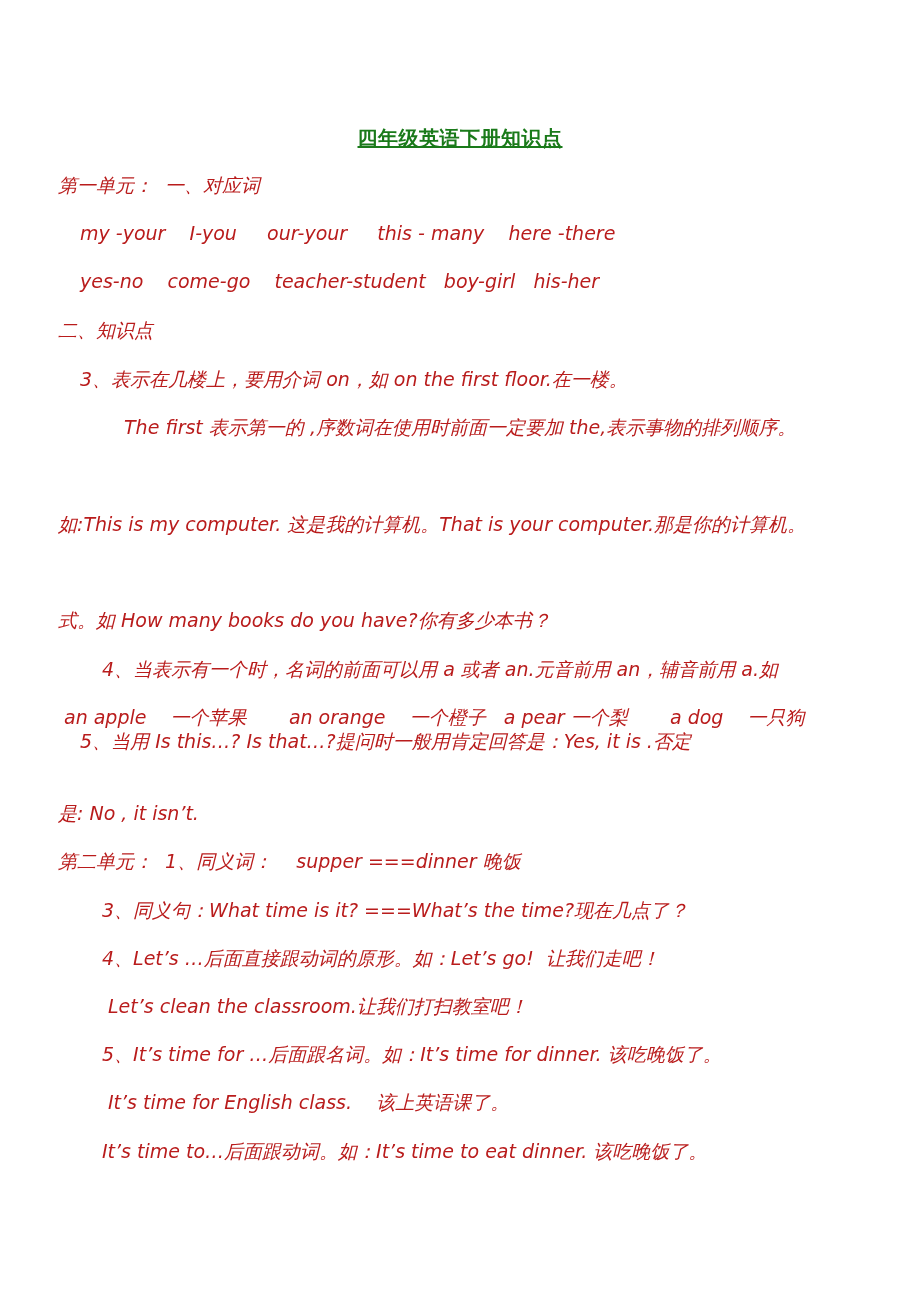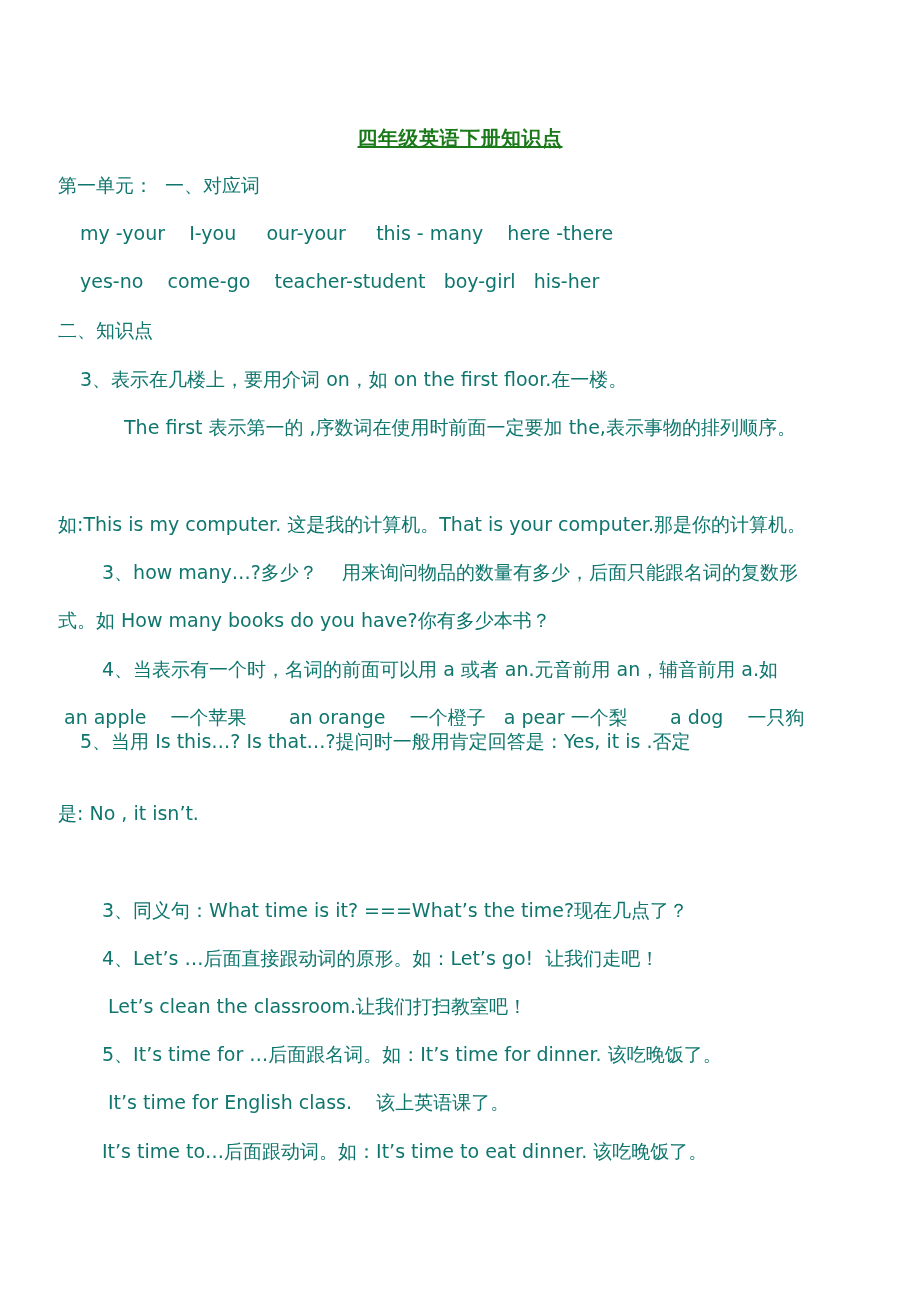--- a/index.html
+++ b/index.html
@@ -32,41 +32,42 @@
       font-weight: bold;
       color: #1a7a1a;
       line-height: 28px;
       letter-spacing: 0.5px;
     }
     .line {
       position: absolute;
       font-size: 19px;
       line-height: 28px;
       white-space: pre;
-      color: #0f766e;
+      color: #b91c1c;
+      font-style: italic;
     }
   </style>
 </head>
 <body>
 
 <div class="page">
   <div class="title" style="color: rgb(26, 122, 26); text-decoration: underline;">四年级英语下册知识点</div>
 
   <div class="line" style="left: 58px; top: 171px;">第一单元：  一、对应词</div>
   <div class="line" style="left: 80px; top: 219px;">my -your    I-you     our-your     this - many    here -there</div>
   <div class="line" style="left: 80px; top: 267px;">yes-no    come-go    teacher-student   boy-girl   his-her</div>
   <div class="line" style="left: 58px; top: 316px;">二、知识点</div>
   <div class="line" style="left: 80px; top: 365px;">3、表示在几楼上，要用介词 on，如 on the first floor.在一楼。</div>
   <div class="line" style="left: 124px; top: 413px;">The first 表示第一的 ,序数词在使用时前面一定要加 the,表示事物的排列顺序。</div>
   <div class="line" style="left: 58px; top: 510px;">如:This is my computer. 这是我的计算机。That is your computer.那是你的计算机。</div>
-  <div class="line" style="left: 102px; top: 558px;">3、how many…?多少？    用来询问物品的数量有多少，后面只能跟名词的复数形</div>
   <div class="line" style="left: 58px; top: 606px;">式。如 How many books do you have?你有多少本书？</div>
   <div class="line" style="left: 102px; top: 655px;">4、当表示有一个时，名词的前面可以用 a 或者 an.元音前用 an，辅音前用 a.如</div>
   <div class="line" style="left: 64px; top: 703px;">an apple    一个苹果       an orange    一个橙子   a pear 一个梨       a dog    一只狗</div>
   <div class="line" style="left: 80px; top: 727px;">5、当用 Is this…? Is that…?提问时一般用肯定回答是：Yes, it is .否定</div>
   <div class="line" style="left: 58px; top: 799px;">是: No , it isn’t.</div>
+  <div class="line" style="left: 58px; top: 847px;">第二单元：  1、同义词：    supper ===dinner 晚饭</div>
   <div class="line" style="left: 102px; top: 896px;">3、同义句：What time is it? ===What’s the time?现在几点了？</div>
   <div class="line" style="left: 102px; top: 944px;">4、Let’s …后面直接跟动词的原形。如：Let’s go!  让我们走吧！</div>
   <div class="line" style="left: 108px; top: 992px;">Let’s clean the classroom.让我们打扫教室吧！</div>
   <div class="line" style="left: 102px; top: 1040px; text-align: right;">5、It’s time for …后面跟名词。如：It’s time for dinner. 该吃晚饭了。</div>
   <div class="line" style="left: 108px; top: 1088px;">It’s time for English class.    该上英语课了。</div>
   <div class="line" style="left: 102px; top: 1137px;">It’s time to…后面跟动词。如：It’s time to eat dinner. 该吃晚饭了。</div>
 </div>
 
 </body></html>

